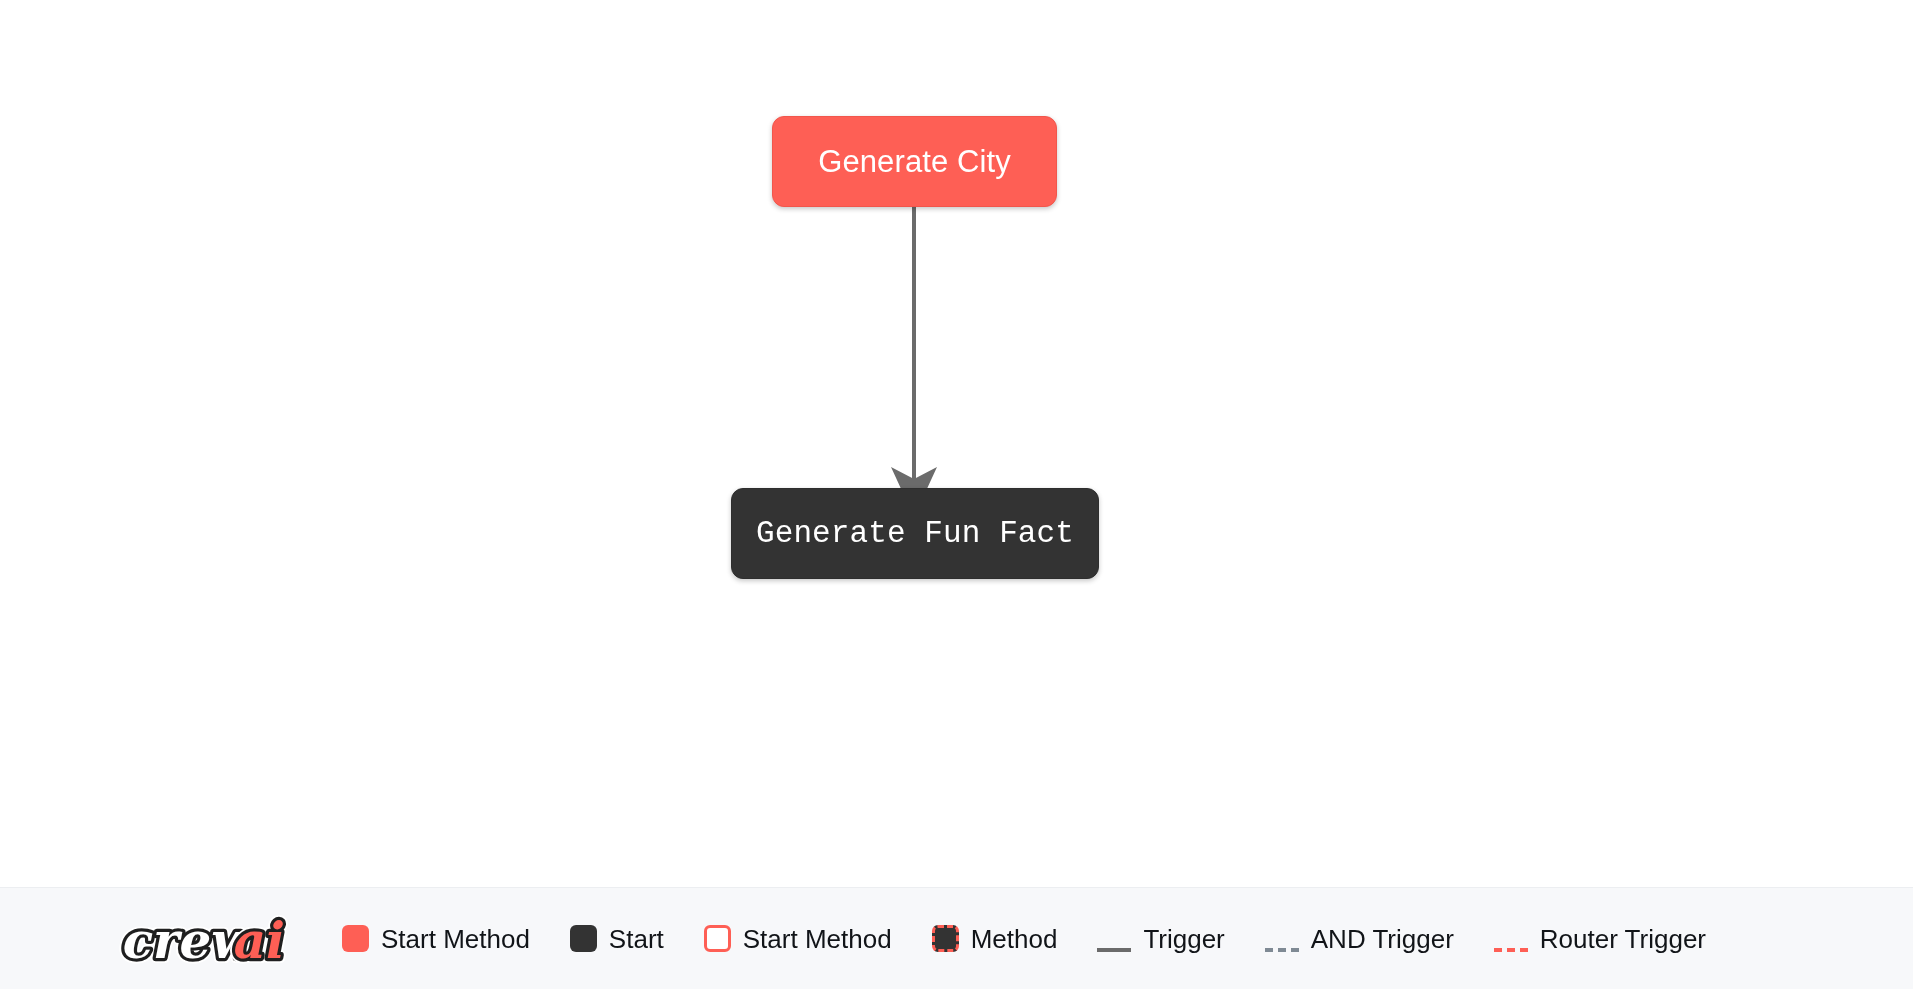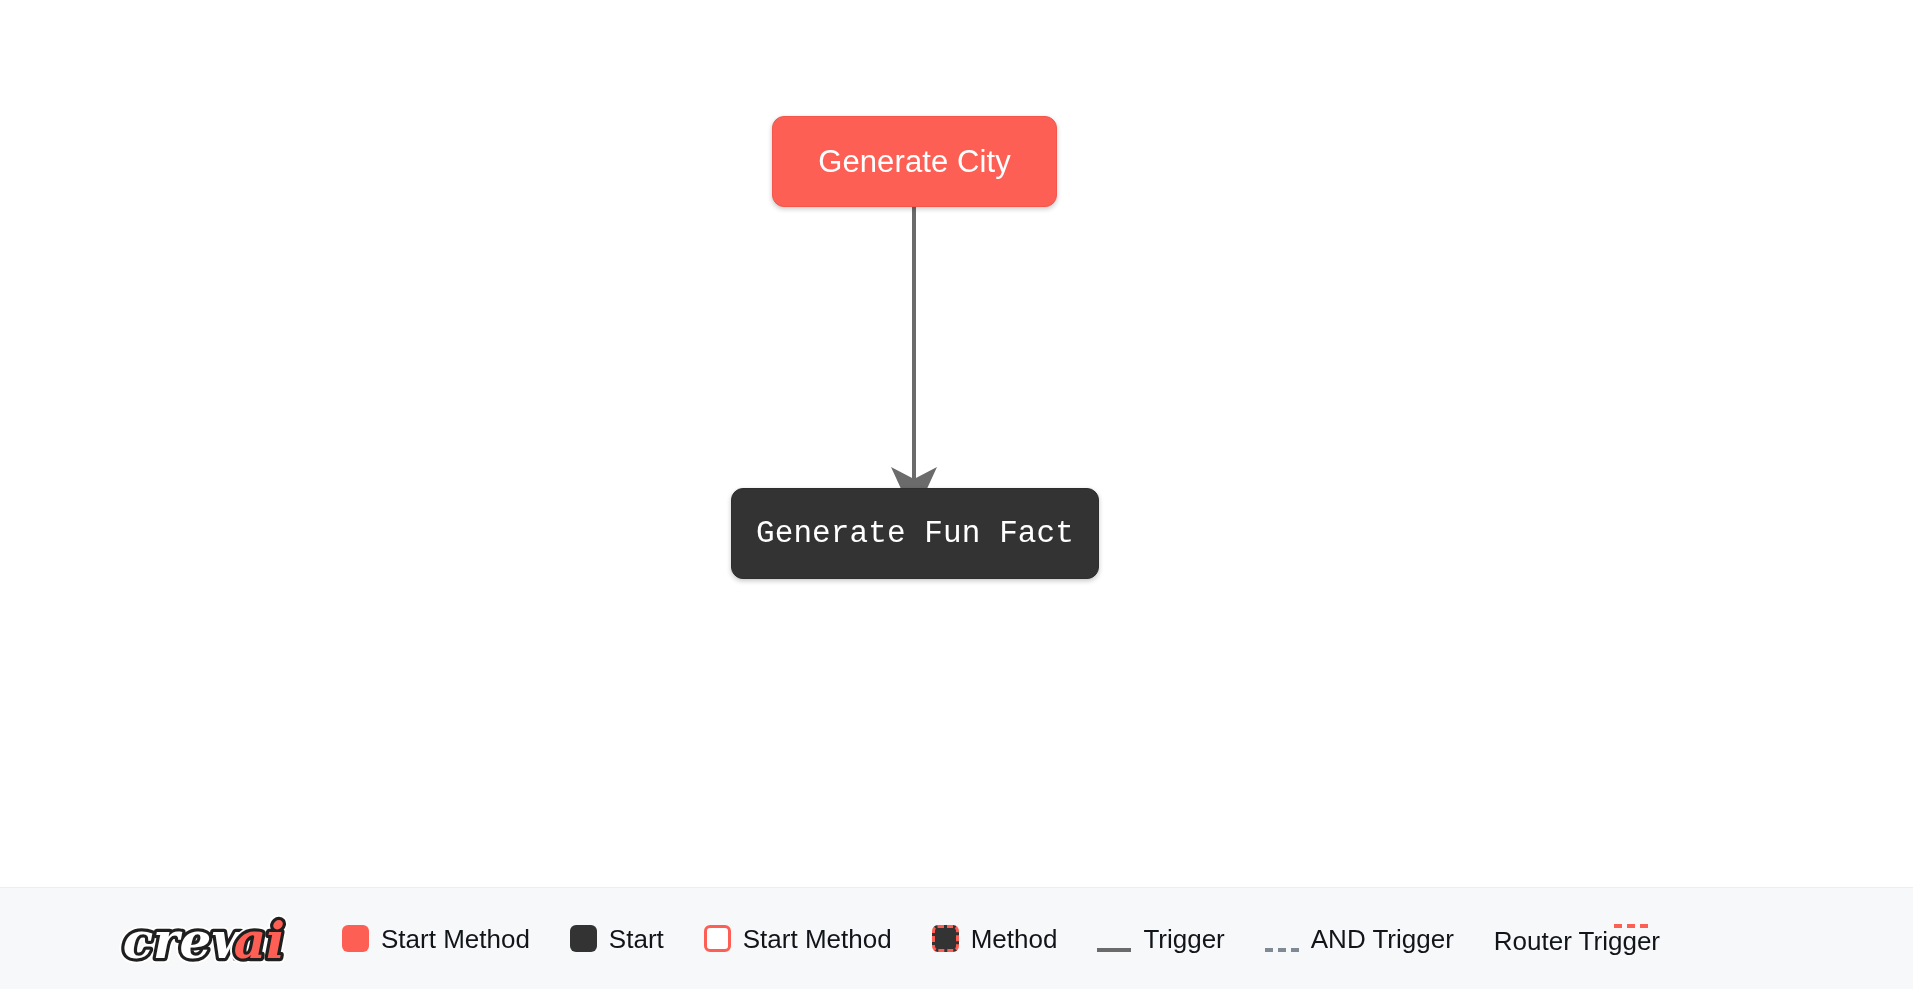--- a/index.html
+++ b/index.html
@@ -97,21 +97,21 @@
     display: flex;
     align-items: center;
   }
 
   .legend-item {
     display: flex;
     align-items: flex-end;
     flex: 0 0 auto;
     margin-right: 40px;
   }
-  .legend-item:last-child { margin-right: 8px; flex-direction: column; }
+  .legend-item:last-child { margin-right: 8px; }
 
   .legend-label {
     font-size: 26px;
     color: #111418;
     line-height: 1;
     white-space: nowrap;
   }
 
   .swatch {
     width: 27px;

